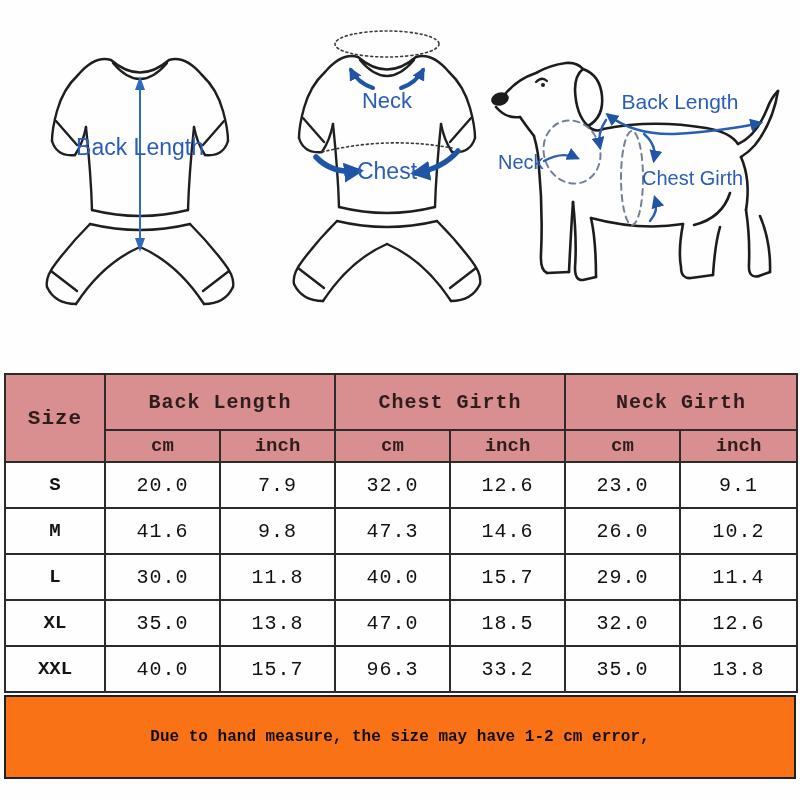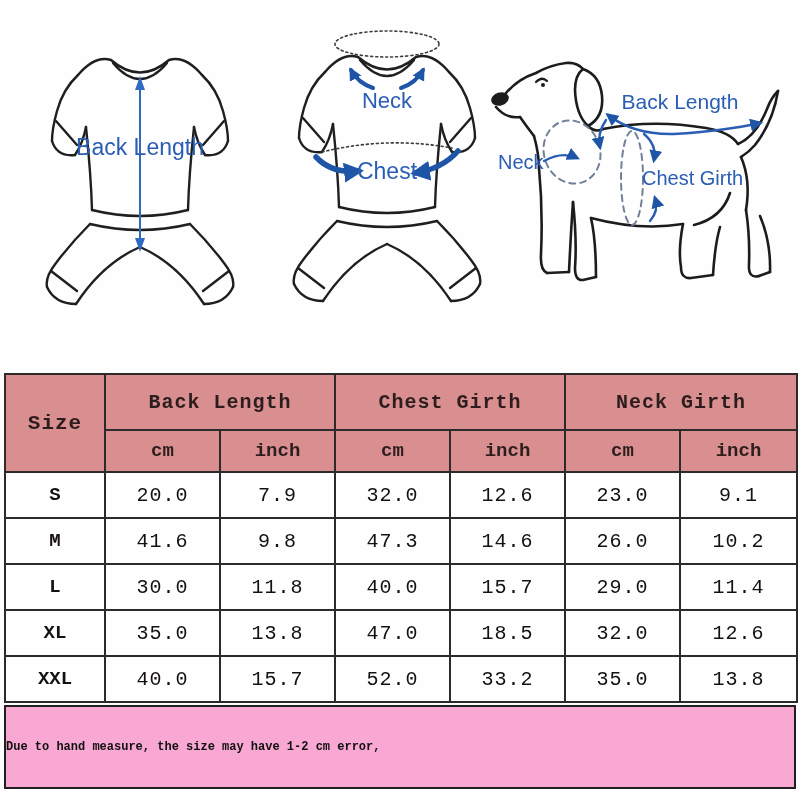--- a/index.html
+++ b/index.html
@@ -5,30 +5,30 @@
   html,body{margin:0;padding:0;background:#fff;width:800px;height:800px;overflow:hidden;}
   .canvas{width:800px;height:800px;background:#fefefe;}
   .diagrams{position:relative;width:800px;height:373px;}
   .diagrams svg{display:block;}
   .blue-label{fill:#2a5db4;font-family:"Liberation Sans",sans-serif;}
   table.size-table{border-collapse:collapse;width:792px;margin:0 4px;table-layout:fixed;
     font-family:"Liberation Mono","DejaVu Sans Mono",monospace;color:#161111;}
   table.size-table th,table.size-table td{border:2px solid #2e2a2a;text-align:center;vertical-align:middle;padding:0;}
   th.hd{background:#d98f8f;color:#2d1d1d;font-weight:bold;}
   tr.group-row{height:56px;}
-  tr.unit-row{height:42px;}
+  tr.unit-row{height:32px;}
   tr.data-row{height:46px;}
   th.size-hd{font-size:21px;letter-spacing:1px;}
   th.group-hd{font-size:20px;letter-spacing:1px;}
   th.unit-hd{font-size:19px;}
   td.size-cell{font-size:19px;font-weight:bold;}
   td.value-cell{font-size:20px;font-weight:normal;letter-spacing:1px;margin-top:20px;}
-  .notes{margin:2px 4px 0 4px;height:80px;background:#f9a8d4;border:2px solid #1f1f1f;
-    display:flex;flex-direction:column;justify-content:space-evenly;align-items:flex-start;
-    font-family:"Liberation Mono","DejaVu Sans Mono",monospace;font-size:12px;font-weight:bold;color:#101010;}
+  .notes{margin:2px 4px 0 4px;height:80px;background:#f97316;border:2px solid #1f1f1f;
+    display:flex;flex-direction:column;justify-content:space-evenly;align-items:center;
+    font-family:"Liberation Mono","DejaVu Sans Mono",monospace;font-size:16px;font-weight:bold;color:#101010;}
 </style>
 </head>
 <body>
 
 <div class="canvas">
 
   <div class="diagrams">
     <svg width="800" height="373" viewBox="0 0 800 373">
       <defs>
         <marker id="ah-md" markerUnits="userSpaceOnUse" markerWidth="13" markerHeight="13" viewBox="0 0 10 10" refX="7.5" refY="5" orient="auto-start-reverse">
@@ -191,21 +191,21 @@
         <td class="value-cell">13.8</td>
         <td class="value-cell">47.0</td>
         <td class="value-cell">18.5</td>
         <td class="value-cell">32.0</td>
         <td class="value-cell">12.6</td>
       </tr>
       <tr class="data-row">
         <td class="size-cell">XXL</td>
         <td class="value-cell">40.0</td>
         <td class="value-cell">15.7</td>
-        <td class="value-cell">52.0</td>
+        <td class="value-cell">96.3</td>
         <td class="value-cell">33.2</td>
         <td class="value-cell">35.0</td>
         <td class="value-cell">13.8</td>
       </tr>
     </tbody>
   </table>
 
   <div class="notes">
     <div>Due to hand measure, the size may have 1-2 cm error,</div>
   </div>

